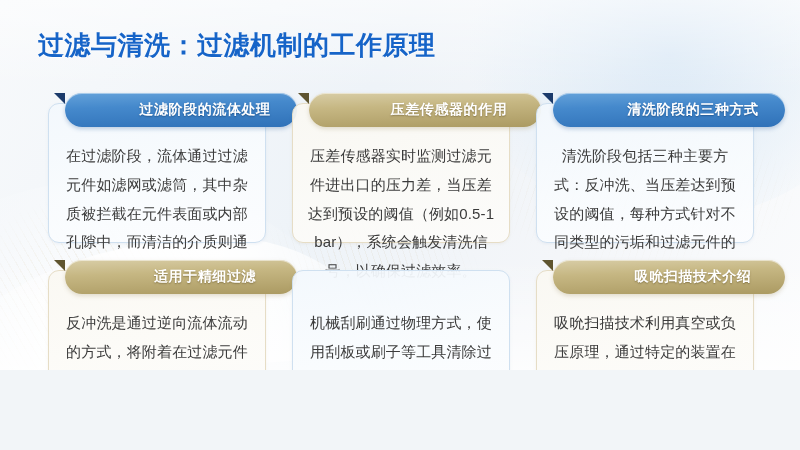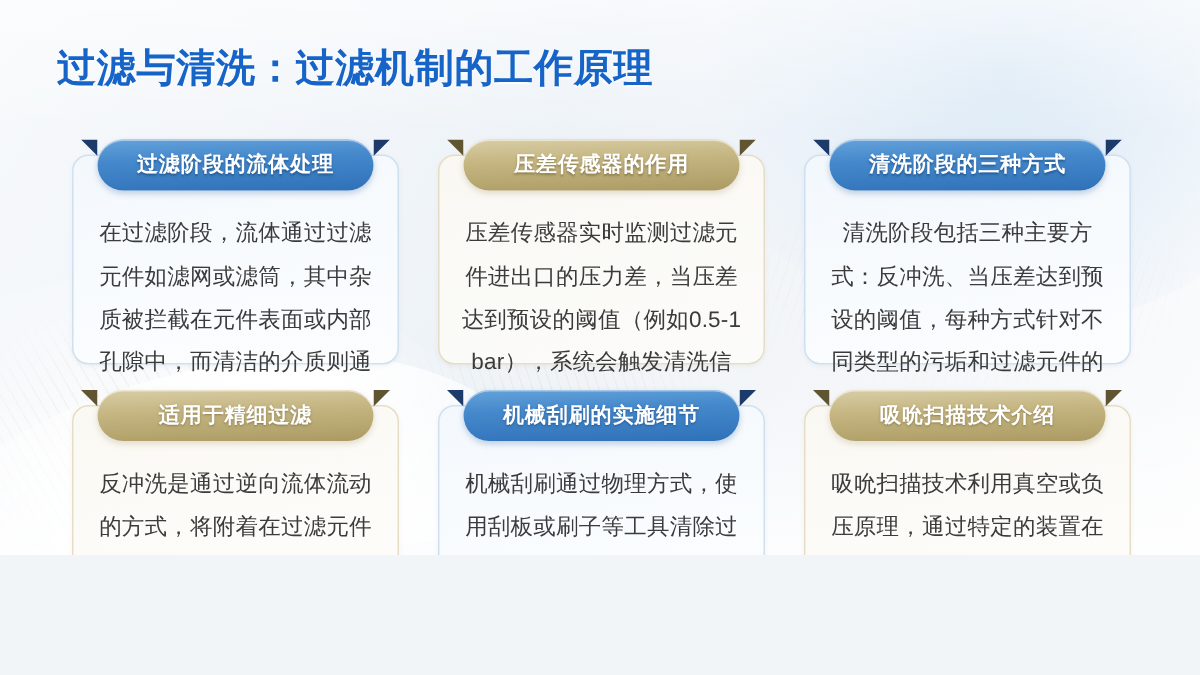--- a/index.html
+++ b/index.html
@@ -156,20 +156,21 @@
     height: 34px;
     border-radius: 17px;
     display: flex;
     align-items: center;
     justify-content: center;
     font-size: 14px;
     font-weight: bold;
     letter-spacing: 0.6px;
     color: #ffffff;
     white-space: nowrap;
+    padding-left: 48px;
   }
   .banner.blue {
     background: linear-gradient(178deg, #64a2da 0%, #4589cc 38%, #2f71b8 100%);
     box-shadow: inset 0 1px 0 rgba(255,255,255,0.45), 0 2px 4px rgba(38,88,150,0.28);
     text-shadow: 0 1px 1.5px rgba(16,58,108,0.55);
   }
   .banner.gold {
     background: linear-gradient(178deg, #d8cda6 0%, #c6b783 38%, #ab9a62 100%);
     box-shadow: inset 0 1px 0 rgba(255,255,255,0.5), 0 2px 4px rgba(150,130,85,0.25);
     text-shadow: 0 1px 1.5px rgba(92,76,36,0.5);
@@ -266,33 +267,20 @@
           <svg viewBox="0 0 11 11">
               <polygon points="11,0 0,0 0,11" fill="#5f5530"></polygon>
             </svg>
         </span>
         <div class="banner gold">适用于精细过滤</div>
       </div>
       <div class="body-text">反冲洗是通过逆向流体流动的方式，将附着在过滤元件表面的杂质冲洗掉，从而恢复过滤效率。</div>
     </div>
 
     <div class="card blue">
-      <div class="banner-wrap">
-        <span class="wing left">
-          <svg viewBox="0 0 11 11">
-              <polygon points="0,0 11,0 11,11" fill="#1c3b6b"></polygon>
-            </svg>
-        </span>
-        <span class="wing right">
-          <svg viewBox="0 0 11 11">
-              <polygon points="11,0 0,0 0,11" fill="#1c3b6b"></polygon>
-            </svg>
-        </span>
-        <div class="banner blue">机械刮刷的实施细节</div>
-      </div>
       <div class="body-text">机械刮刷通过物理方式，使用刮板或刷子等工具清除过滤元件表面的杂质，适用于难以用水流冲走的污垢。</div>
     </div>
 
     <div class="card gold">
       <div class="banner-wrap">
         <span class="wing left">
           <svg viewBox="0 0 11 11">
               <polygon points="0,0 11,0 11,11" fill="#5f5530"></polygon>
             </svg>
         </span>

